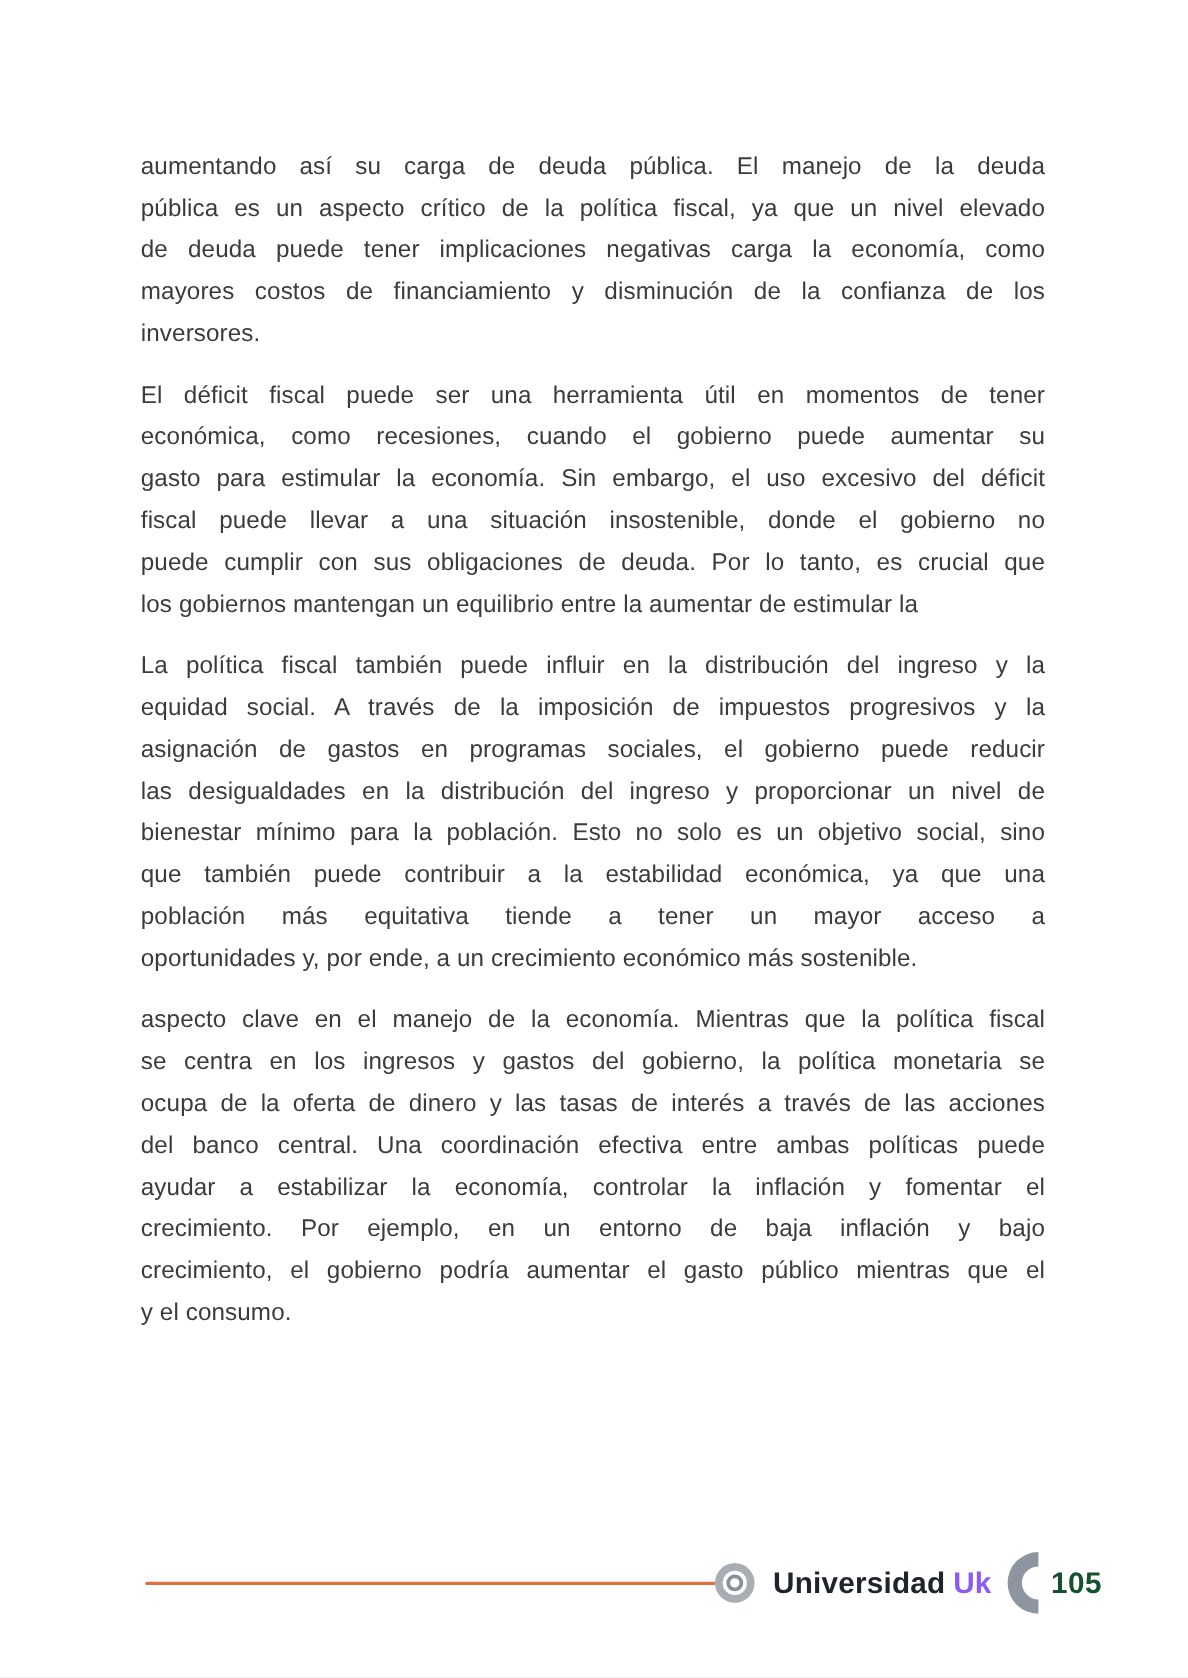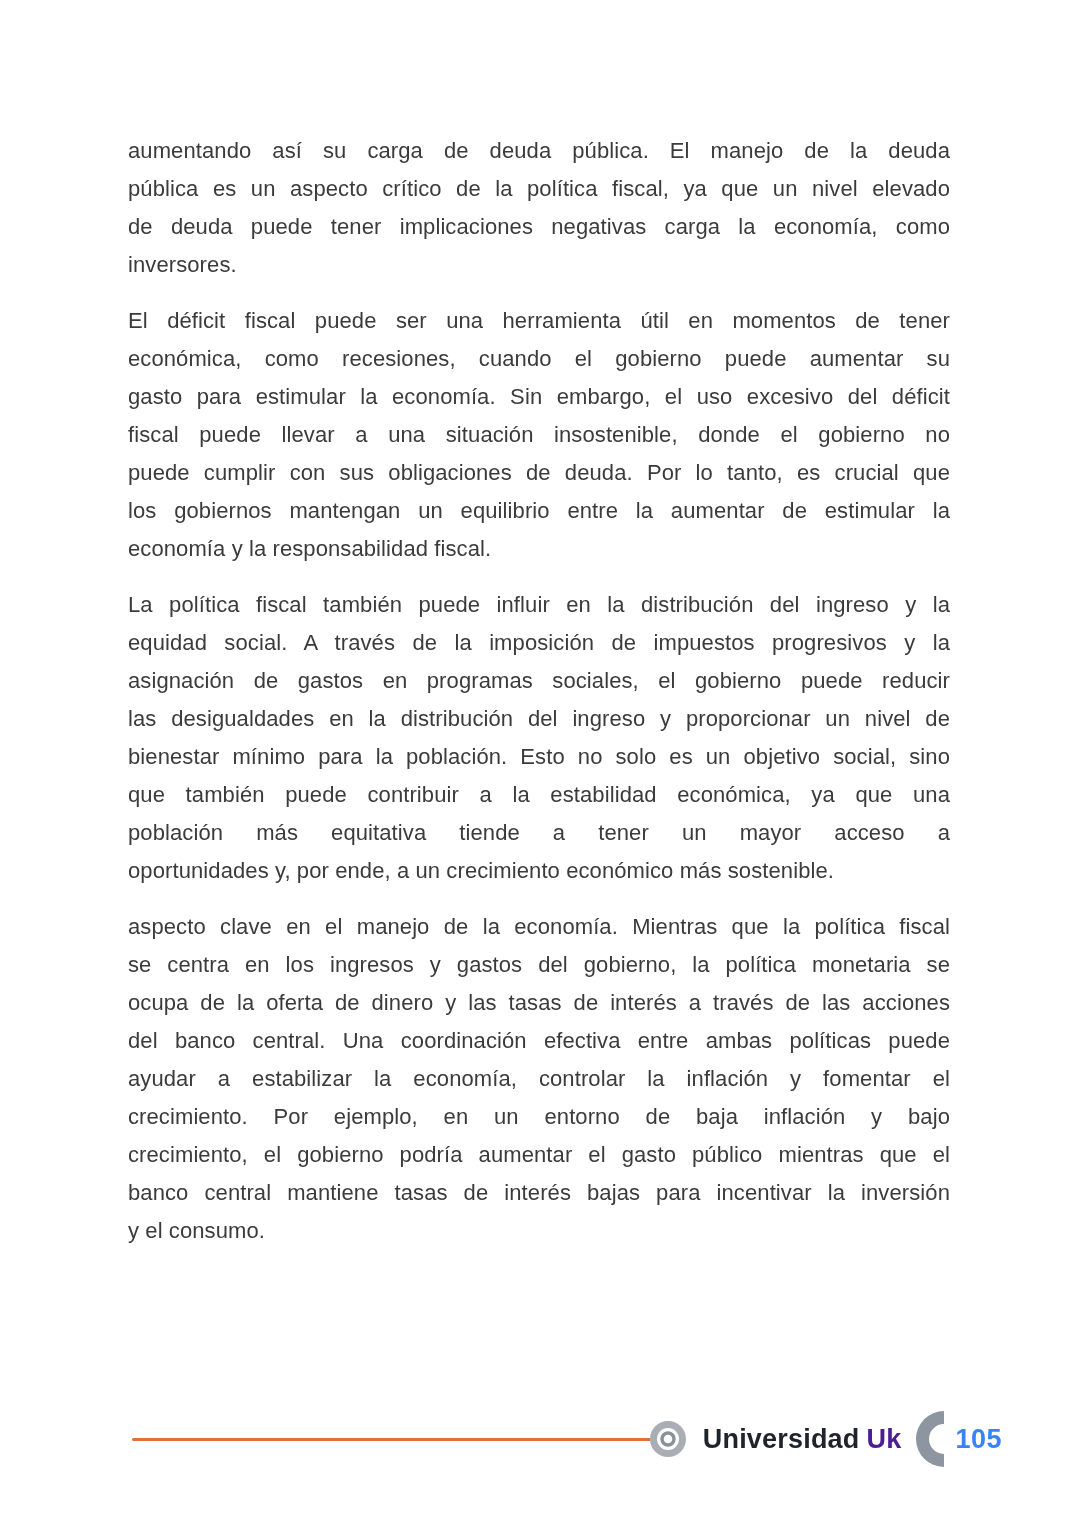--- a/index.html
+++ b/index.html
@@ -51,71 +51,70 @@
   .bullseye { flex: 0 0 auto; width: 38px; height: 38px; }
   .bullseye svg { display: block; }
   .brand {
     margin-left: 16px;
     font-size: 27px;
     font-weight: 700;
     color: #1f242b;
     letter-spacing: 0.2px;
     white-space: nowrap;
   }
-  .brand .uk { color: #4c1d95; margin-left: 7px; }
+  .brand .uk { color: #8b5cf6; margin-left: 7px; }
   .crescent { margin-left: 14px; width: 32px; height: 58px; flex: 0 0 auto; }
   .crescent svg { display: block; }
   .pagenum {
     margin-left: 8px;
     font-size: 27px;
     font-weight: 700;
-    color: #3b82f6;
+    color: #14532d;
     letter-spacing: 0.5px;
   }
 </style>
 </head>
 <body>
 
 <div class="page">
 
   <main class="content">
     <div class="para">
         <div class="line">aumentando así su carga de deuda pública. El manejo de la deuda</div>
         <div class="line">pública es un aspecto crítico de la política fiscal, ya que un nivel elevado</div>
         <div class="line">de deuda puede tener implicaciones negativas carga la economía, como</div>
+        <div class="line">mayores costos de financiamiento y disminución de la confianza de los</div>
         <div class="line">inversores.</div>
       </div>
     <div class="para">
         <div class="line">El déficit fiscal puede ser una herramienta útil en momentos de tener</div>
         <div class="line">económica, como recesiones, cuando el gobierno puede aumentar su</div>
         <div class="line">gasto para estimular la economía. Sin embargo, el uso excesivo del déficit</div>
         <div class="line">fiscal puede llevar a una situación insostenible, donde el gobierno no</div>
         <div class="line">puede cumplir con sus obligaciones de deuda. Por lo tanto, es crucial que</div>
         <div class="line">los gobiernos mantengan un equilibrio entre la aumentar de estimular la</div>
-        <div class="line">economía y la responsabilidad fiscal.</div>
       </div>
     <div class="para">
         <div class="line">La política fiscal también puede influir en la distribución del ingreso y la</div>
         <div class="line">equidad social. A través de la imposición de impuestos progresivos y la</div>
         <div class="line">asignación de gastos en programas sociales, el gobierno puede reducir</div>
         <div class="line">las desigualdades en la distribución del ingreso y proporcionar un nivel de</div>
         <div class="line">bienestar mínimo para la población. Esto no solo es un objetivo social, sino</div>
         <div class="line">que también puede contribuir a la estabilidad económica, ya que una</div>
         <div class="line">población más equitativa tiende a tener un mayor acceso a</div>
         <div class="line">oportunidades y, por ende, a un crecimiento económico más sostenible.</div>
       </div>
     <div class="para">
         <div class="line">aspecto clave en el manejo de la economía. Mientras que la política fiscal</div>
         <div class="line">se centra en los ingresos y gastos del gobierno, la política monetaria se</div>
         <div class="line">ocupa de la oferta de dinero y las tasas de interés a través de las acciones</div>
         <div class="line">del banco central. Una coordinación efectiva entre ambas políticas puede</div>
         <div class="line">ayudar a estabilizar la economía, controlar la inflación y fomentar el</div>
         <div class="line">crecimiento. Por ejemplo, en un entorno de baja inflación y bajo</div>
         <div class="line">crecimiento, el gobierno podría aumentar el gasto público mientras que el</div>
-        <div class="line">banco central mantiene tasas de interés bajas para incentivar la inversión</div>
         <div class="line">y el consumo.</div>
       </div>
   </main>
 
   <footer class="footer">
     <div class="rule"></div>
 
     <span class="bullseye">
       <svg width="38" height="38" viewBox="0 0 38 38" xmlns="http://www.w3.org/2000/svg">
         <circle cx="19" cy="19" r="18" fill="#a9aeb5"></circle>

